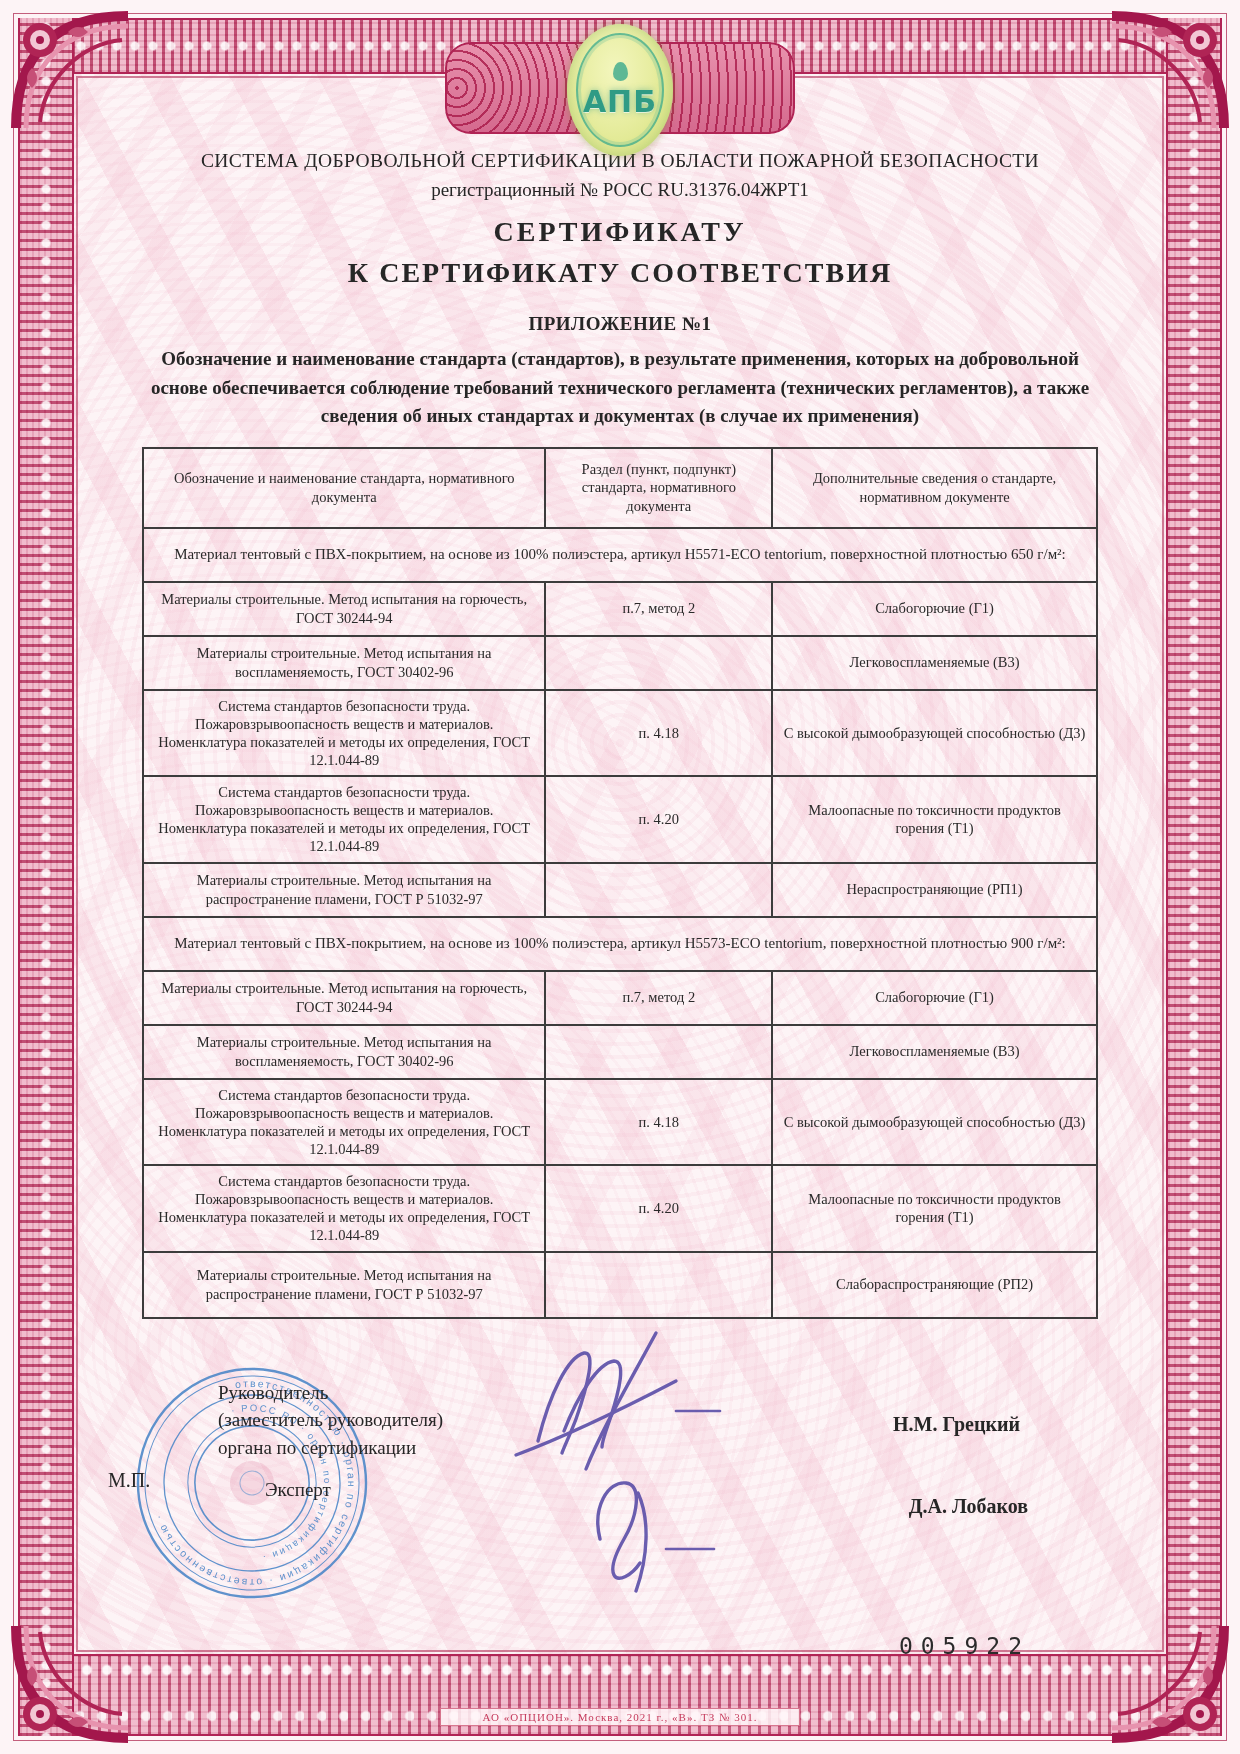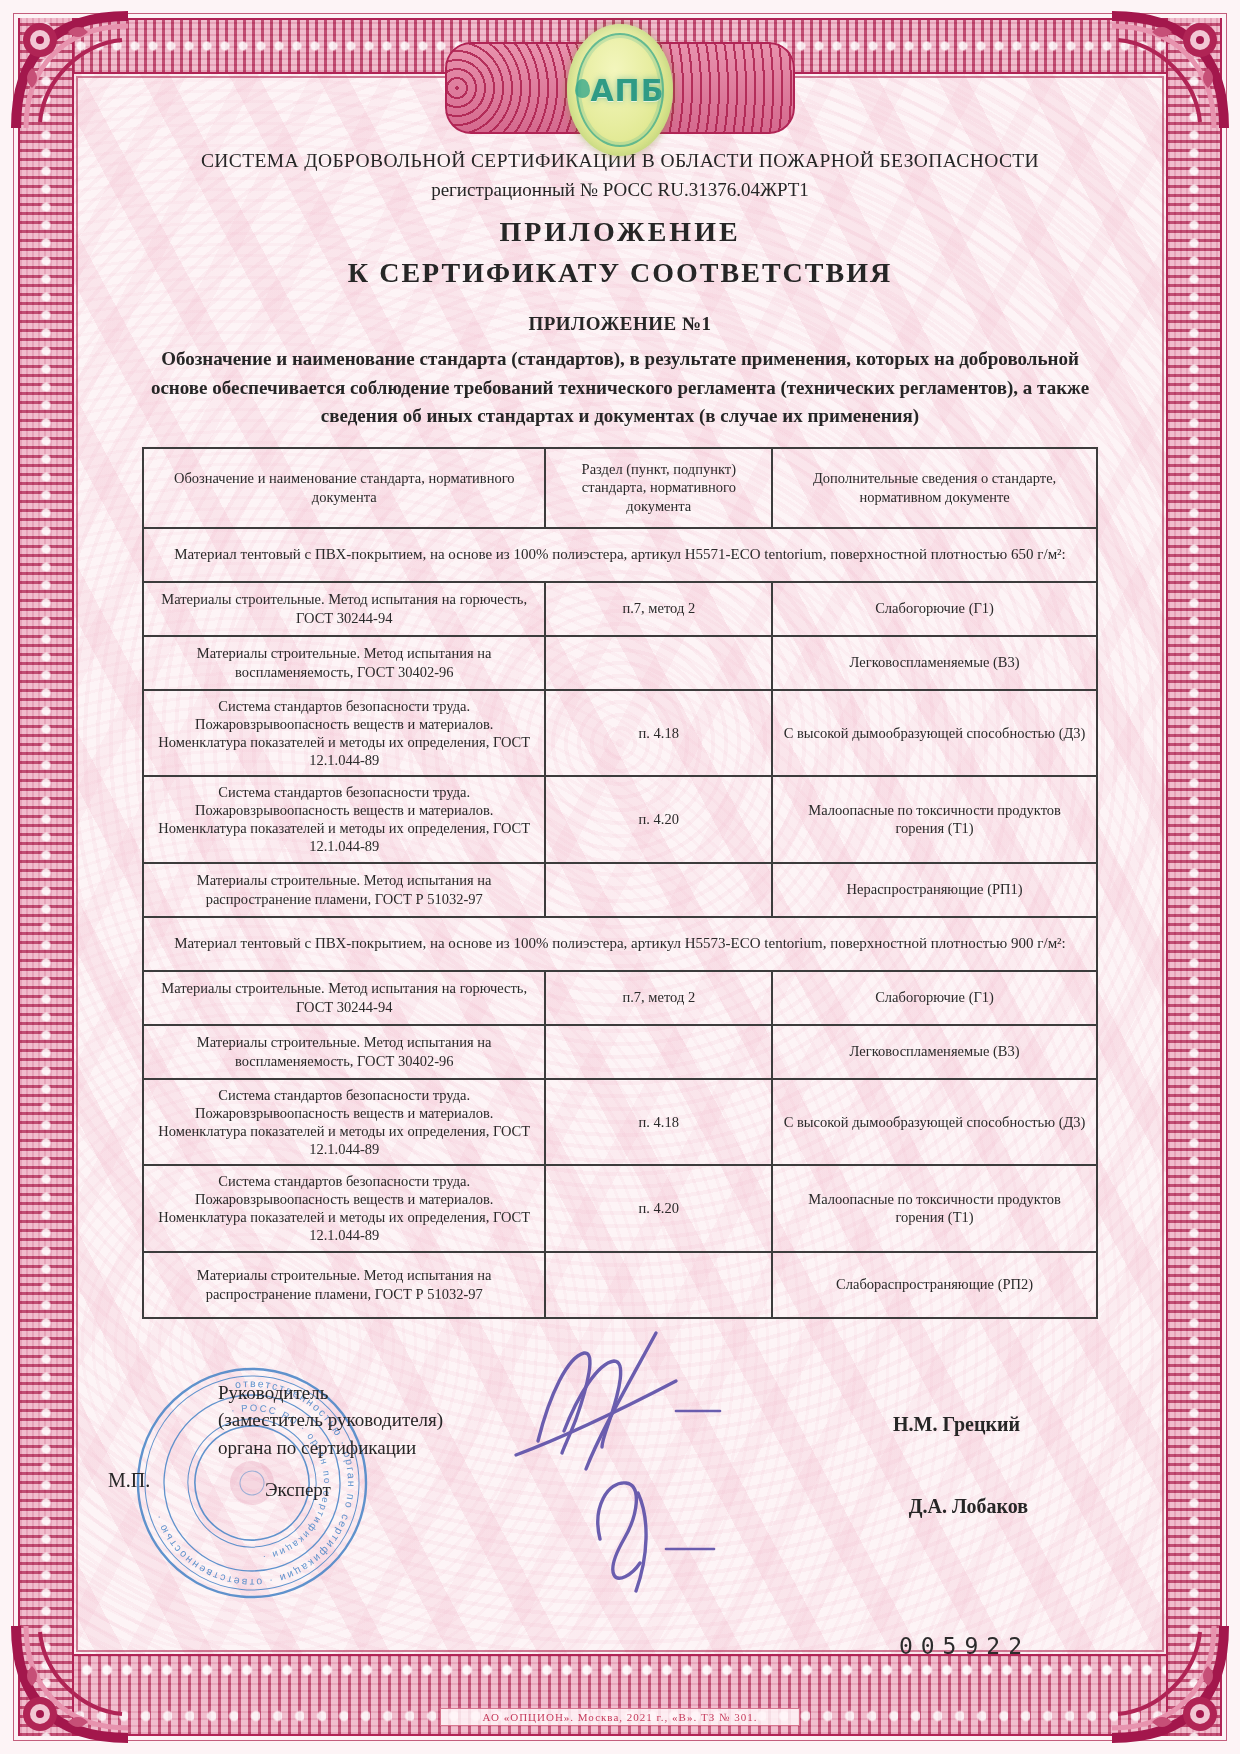--- a/index.html
+++ b/index.html
@@ -72,21 +72,21 @@
     background:
       repeating-radial-gradient(circle at 12px 46px, rgba(168,25,72,.8) 0 2px, rgba(255,255,255,0) 2px 9px),
       linear-gradient(#e993ae,#d4688d);
     box-shadow:0 0 0 2px #b02455 inset;
   }
   .emblem{
     position:absolute;top:24px;left:50%;transform:translateX(-50%);
     width:106px;height:132px;z-index:4;border-radius:50%;
     background:radial-gradient(ellipse at 45% 35%, #f3f6bd 0%, #e7eda0 45%, #d4e077 100%);
     box-shadow:0 0 8px rgba(120,140,40,.45), inset 0 0 14px rgba(110,160,90,.35);
-    display:flex;flex-direction:row;align-items:center;justify-content:center;
+    display:flex;flex-direction:column;align-items:center;justify-content:center;
   }
   .emblem-ring{
     position:absolute;inset:9px;border-radius:50%;
     border:2px solid rgba(58,169,140,.75);
     box-shadow:inset 0 0 0 3px rgba(88,185,155,.25);
   }
   .emblem-drop{
     width:15px;height:19px;margin-bottom:3px;background:#3aa98c;opacity:.8;
     border-radius:50% 50% 50% 50%/62% 62% 38% 38%;
   }
@@ -204,21 +204,21 @@
   <div class="emblem">
     <div class="emblem-ring"></div>
     <div class="emblem-drop"></div>
     <span class="emblem-text">АПБ</span>
   </div>
 
   <div class="content">
 
     <div class="c-line sys-line">СИСТЕМА ДОБРОВОЛЬНОЙ СЕРТИФИКАЦИИ В ОБЛАСТИ ПОЖАРНОЙ БЕЗОПАСНОСТИ</div>
     <div class="c-line reg-line">регистрационный № РОСС RU.31376.04ЖРТ1</div>
-    <div class="c-line title1">ПРИЛОЖЕНИЕ</div>
+    <div class="c-line title1">СЕРТИФИКАТУ</div>
     <div class="c-line title2">К  СЕРТИФИКАТУ  СООТВЕТСТВИЯ</div>
     <div class="c-line annex">ПРИЛОЖЕНИЕ №1</div>
     <div class="desc">Обозначение и наименование стандарта (стандартов), в результате применения, которых на добровольной основе обеспечивается соблюдение требований технического регламента (технических регламентов), а также сведения об иных стандартах и документах (в случае их применения)</div>
 
     <table class="std">
       <tbody>
         <tr>
           <th class="std-col1">Обозначение и наименование стандарта, нормативного документа</th>
           <th class="std-col2">Раздел (пункт, подпункт) стандарта, нормативного документа</th>
           <th class="std-col3">Дополнительные сведения о стандарте, нормативном документе</th>

